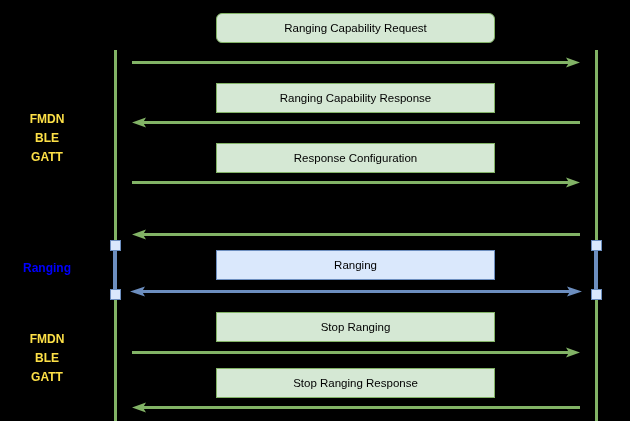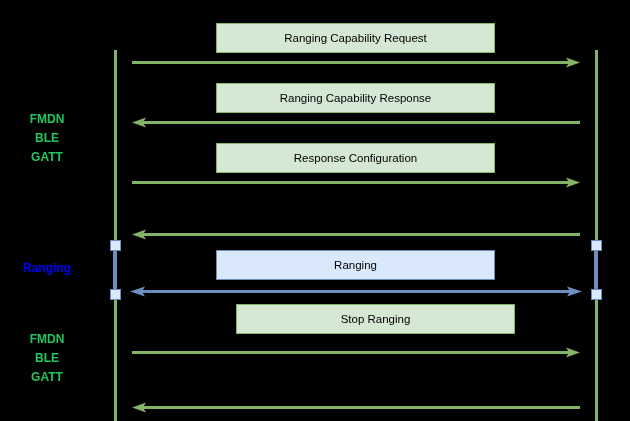--- a/index.html
+++ b/index.html
@@ -71,40 +71,40 @@
   
   .side-label {
     position: absolute;
     width: 90px;
     text-align: center;
     font-size: 12px;
     font-weight: bold;
     line-height: 19px;
     white-space: pre-line;
   }
-  .side-label.green { color: #22c55e; }
+  .side-label.green { color: #fde047; }
   .side-label.blue  { color: #0000ff; }
 </style>
 </head>
 <body>
 
 <div id="canvas">
 
   <div id="lifeline-left" class="lifeline"></div>
   <div id="lifeline-right" class="lifeline"></div>
 
   <div class="side-label green" style="left:2px; top:110px;">FMDN
 BLE
 GATT</div>
   <div class="side-label blue" style="left:2px; top:259px;">Ranging</div>
   <div class="side-label green" style="left:2px; top:330px;">FMDN
 BLE
 GATT</div>
 
-  <div class="msgbox" style="top:23px;">Ranging Capability Request</div>
+  <div class="msgbox" style="top:13px;border-radius:6px;">Ranging Capability Request</div>
   <div class="arrow" style="top:57px;">
     <svg width="448" height="11" viewBox="0 0 448 11">
       <line x1="0" y1="5.5" x2="440" y2="5.5" stroke="#82b366" stroke-width="3"></line>
       <path d="M448 5.5 L434 0.5 L437 5.5 L434 10.5 Z" fill="#82b366"></path>
     </svg>
   </div>
 
   <div class="msgbox" style="top:83px;">Ranging Capability Response</div>
   <div class="arrow" style="top:117px;">
     <svg width="448" height="11" viewBox="0 0 448 11">
@@ -137,28 +137,29 @@
 
   <div class="msgbox blue" style="top:250px;">Ranging</div>
   <div class="arrow" style="top:286px; left:130px; width:452px;">
     <svg width="452" height="11" viewBox="0 0 452 11">
       <line x1="9" y1="5.5" x2="443" y2="5.5" stroke="#6c8ebf" stroke-width="3"></line>
       <path d="M0 5.5 L15 0.5 L12 5.5 L15 10.5 Z" fill="#6c8ebf"></path>
       <path d="M452 5.5 L437 0.5 L440 5.5 L437 10.5 Z" fill="#6c8ebf"></path>
     </svg>
   </div>
 
-  <div class="msgbox" style="top:304px;margin-left:20px;">Stop Ranging</div>
+  <div class="msgbox" style="top:312px;">Stop Ranging</div>
   <div class="arrow" style="top:347px;">
     <svg width="448" height="11" viewBox="0 0 448 11">
       <line x1="0" y1="5.5" x2="440" y2="5.5" stroke="#82b366" stroke-width="3"></line>
       <path d="M448 5.5 L434 0.5 L437 5.5 L434 10.5 Z" fill="#82b366"></path>
     </svg>
   </div>
 
+  <div class="msgbox" style="top:368px;">Stop Ranging Response</div>
   <div class="arrow" style="top:402px;">
     <svg width="448" height="11" viewBox="0 0 448 11">
       <line x1="8" y1="5.5" x2="448" y2="5.5" stroke="#82b366" stroke-width="3"></line>
       <path d="M0 5.5 L14 0.5 L11 5.5 L14 10.5 Z" fill="#82b366"></path>
     </svg>
   </div>
 
 </div>
 
 </body></html>

